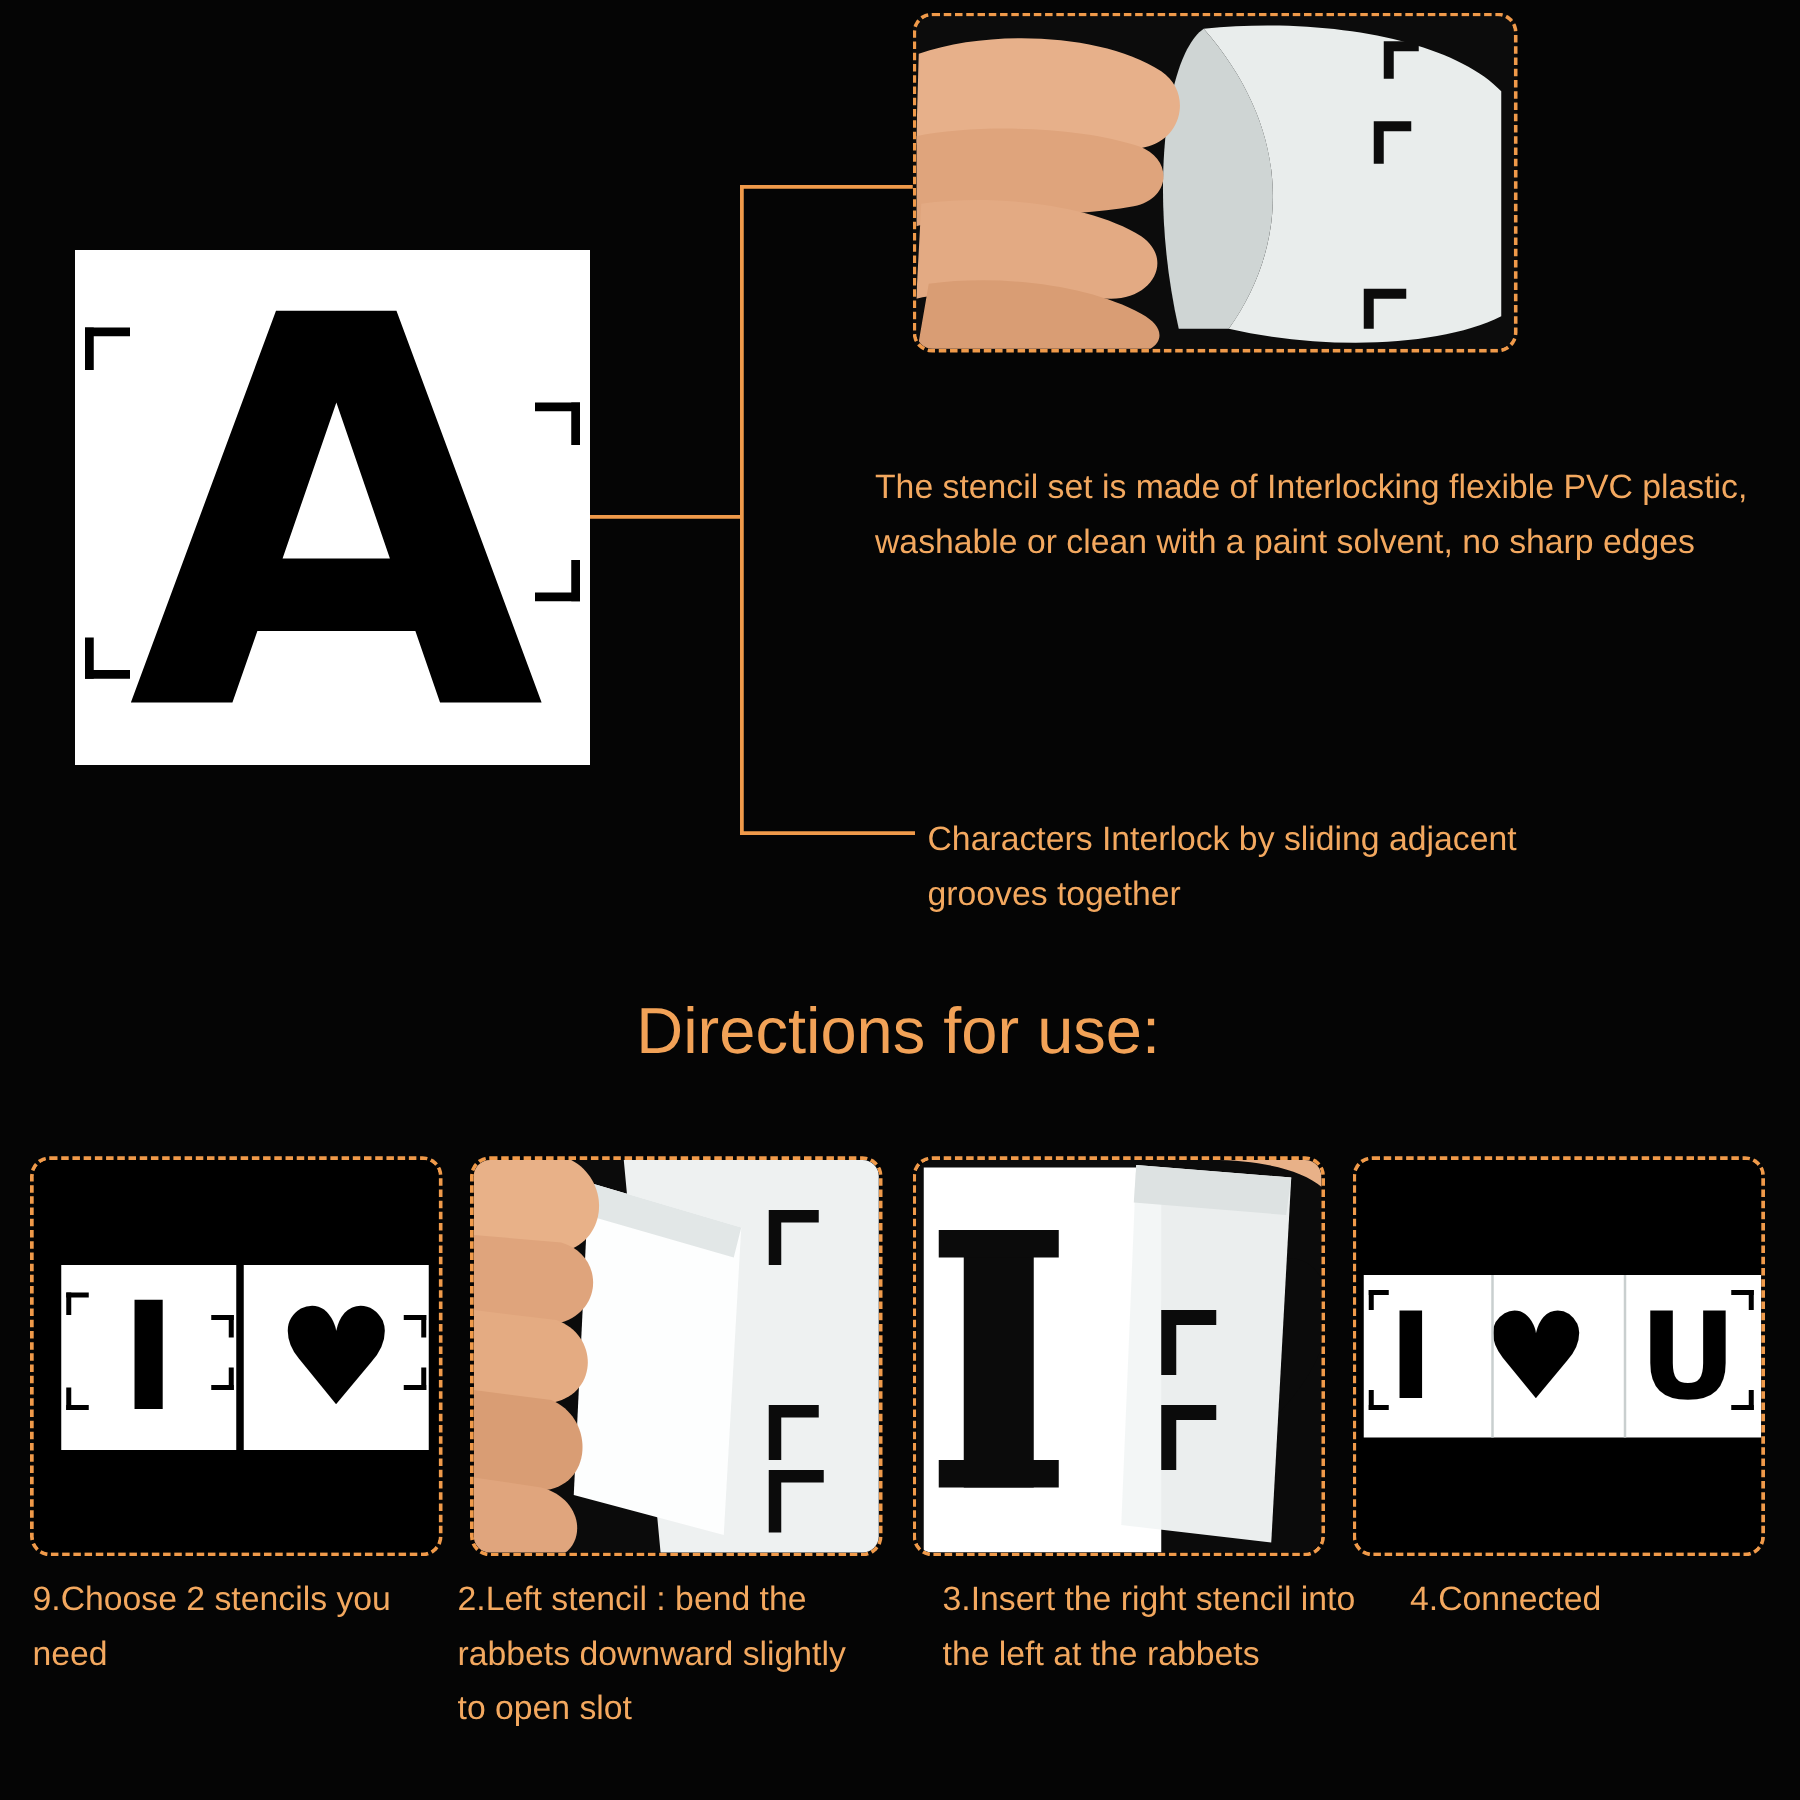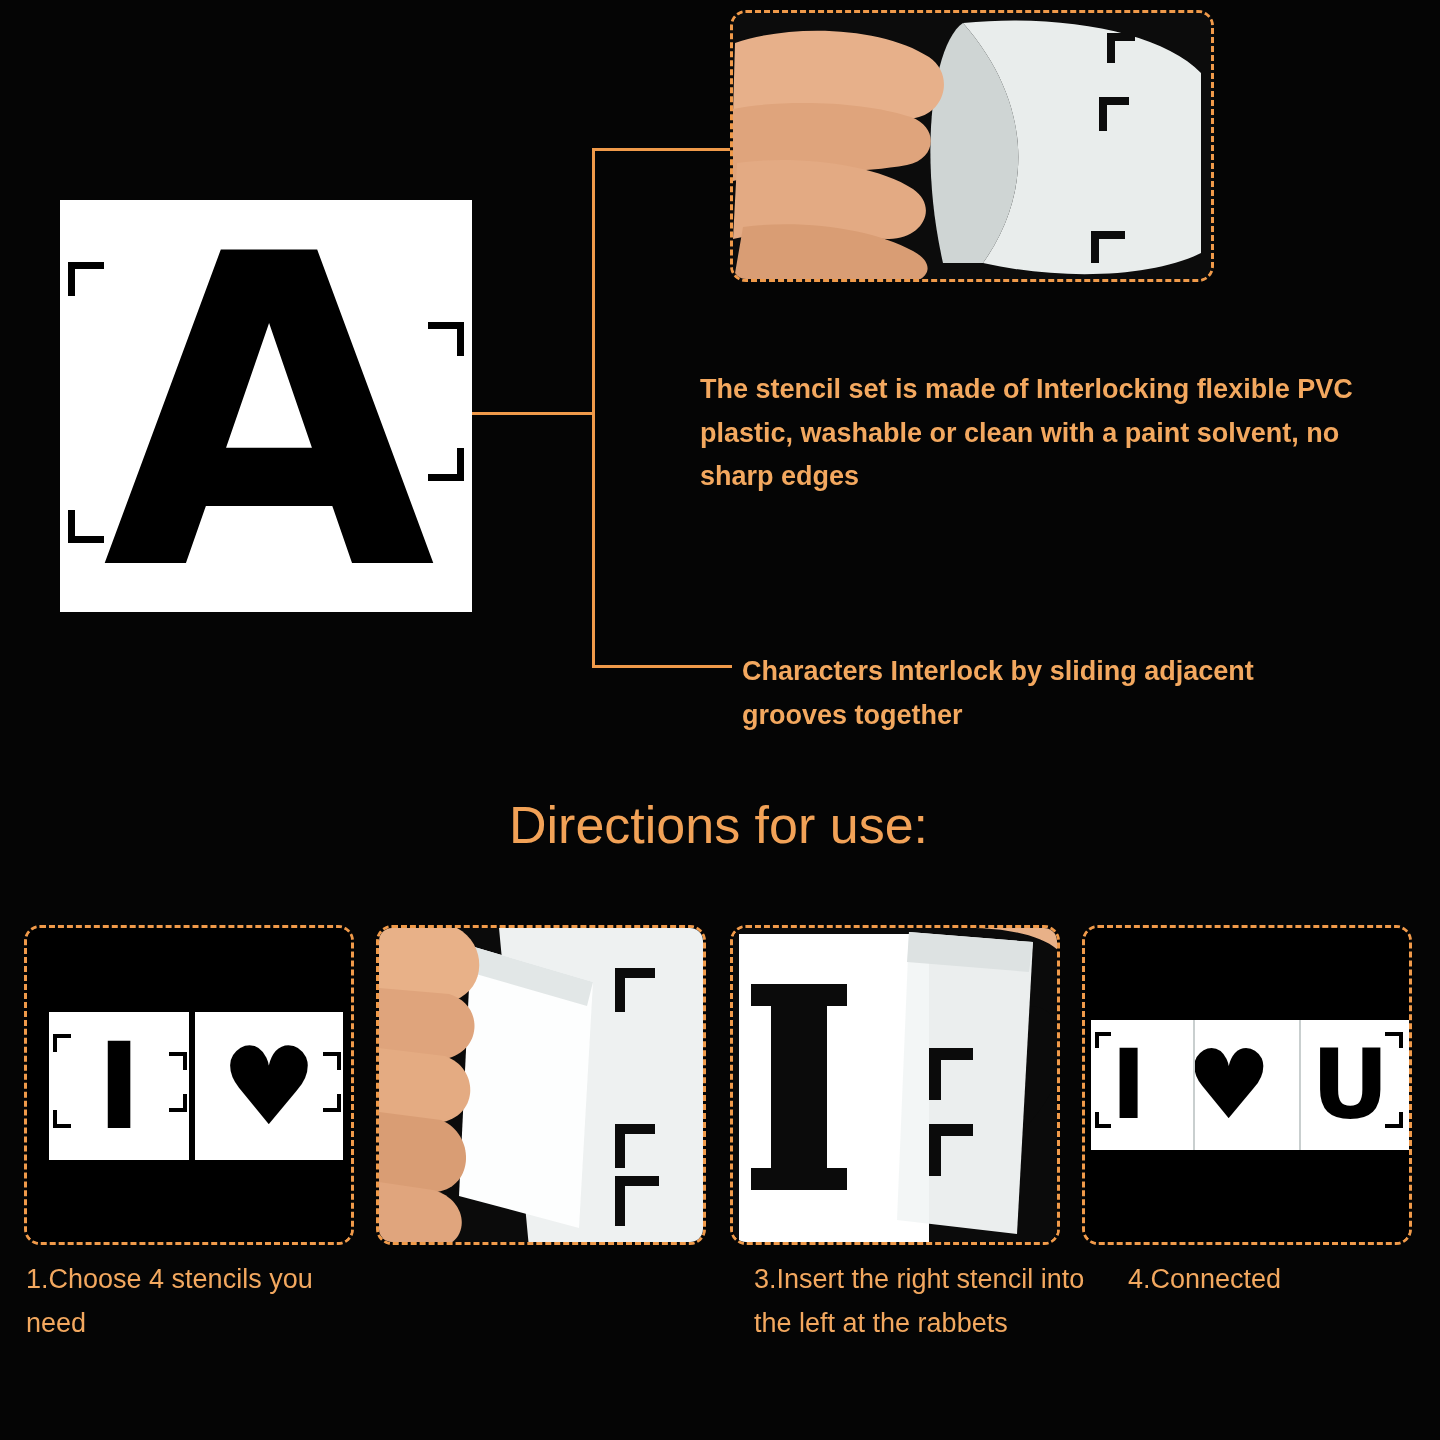--- a/index.html
+++ b/index.html
@@ -94,21 +94,20 @@
     color: #f2a257;
     letter-spacing: 0px;
     white-space: nowrap;
   }
   .body-text {
     position: absolute;
     font-size: 27px;
     color: #f3a85f;
     line-height: 1.62;
     width: 700px;
-    font-weight: bold;
   }
   .h-reusable { left: 748px; top: 300px; }
   .t-reusable { left: 700px; top: 368px; }
   .h-easy     { left: 748px; top: 588px; }
   .t-easy     { left: 742px; top: 650px; width: 520px; }
 
   .directions-title {
     position: absolute;
     left: 0; right: 3px;
     top: 795px;
@@ -313,17 +312,18 @@
       <div class="mini-notch" style="left:10px;top:104px;width:4px;height:16px;"></div>
       <div class="mini-notch" style="left:10px;top:196px;width:16px;height:4px;"></div>
       <div class="mini-notch" style="left:10px;top:184px;width:4px;height:16px;"></div>
       <div class="mini-notch" style="left:300px;top:104px;width:18px;height:4px;"></div>
       <div class="mini-notch" style="left:314px;top:104px;width:4px;height:16px;"></div>
       <div class="mini-notch" style="left:300px;top:196px;width:18px;height:4px;"></div>
       <div class="mini-notch" style="left:314px;top:184px;width:4px;height:16px;"></div>
     </div>
   </div>
 
-  <div class="caption cap1">1.Choose 4 stencils you need</div>
+  <div class="caption cap1">9.Choose 2 stencils you need</div>
+  <div class="caption cap2">2.Left stencil : bend the rabbets downward slightly to open slot</div>
   <div class="caption cap3">3.Insert the right stencil into the left at the rabbets</div>
   <div class="caption cap4">4.Connected</div>
 
 </div>
 
 </body></html>

